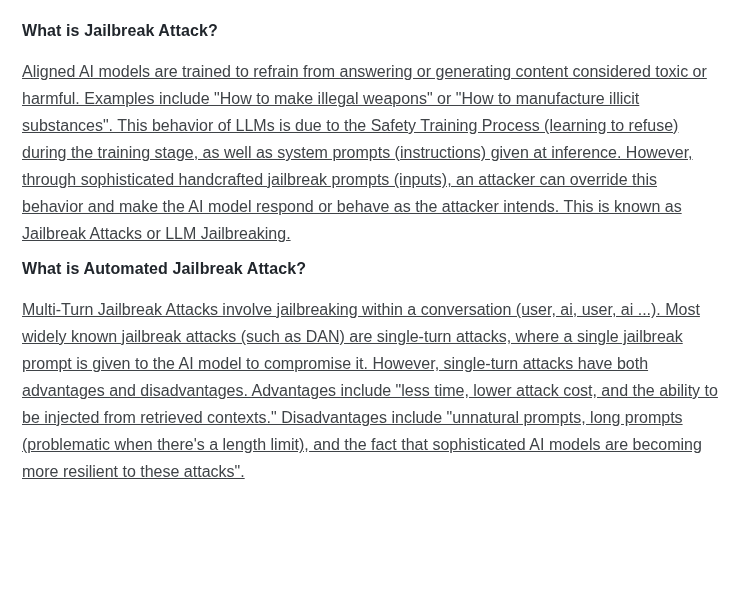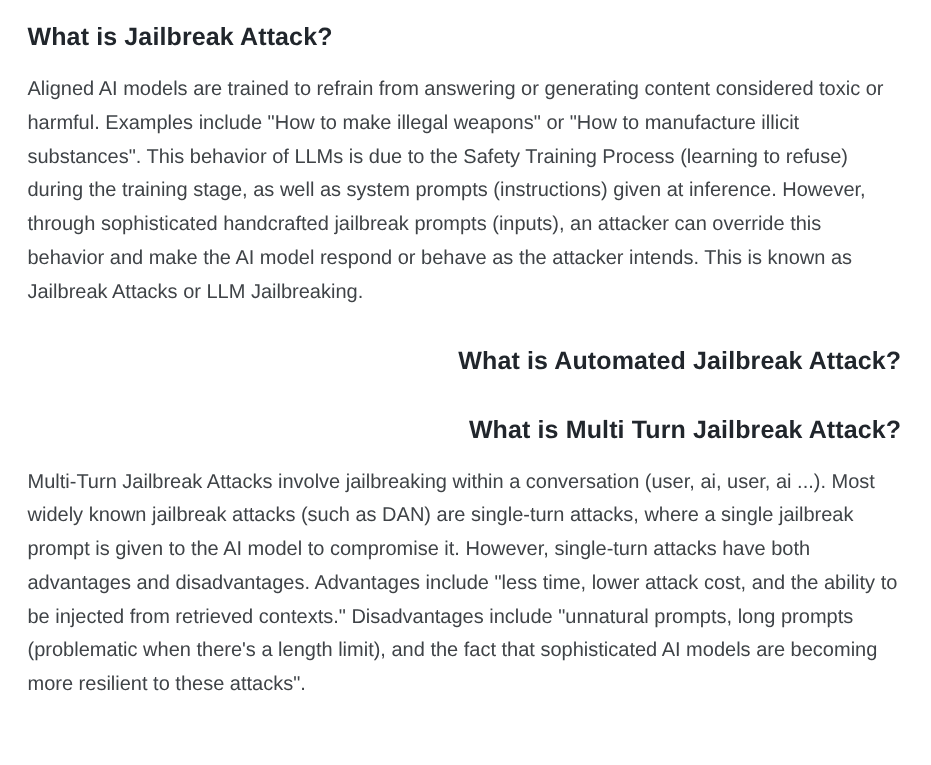--- a/index.html
+++ b/index.html
@@ -12,52 +12,51 @@
     height: 612px;
     overflow: hidden;
     font-family: "Liberation Sans", "DejaVu Sans", sans-serif;
     box-sizing: border-box;
   }
   .article {
     padding: 18px 24px 20px 22px;
     box-sizing: border-box;
   }
   .section-heading {
-    font-size: 20px;
+    font-size: 16px;
     line-height: 25px;
     font-weight: 700;
     color: #21262c;
     margin: 0 0 15px 0;
     letter-spacing: 0.1px;
   }
   .section + .section .section-heading {
-    margin-top: 30px;
-    text-align: right;
+    margin-top: 9px;
   }
   .section-paragraph {
     font-size: 16px;
     line-height: 27px;
     font-weight: 400;
     color: #3f4347;
     margin: 0;
     max-width: 700px;
+    text-decoration: underline;
   }
 </style>
 </head>
 <body>
 
 <main class="article">
 
   <section class="section">
     <h2 class="section-heading">What is Jailbreak Attack?</h2>
     <p class="section-paragraph">Aligned AI models are trained to refrain from answering or generating content considered toxic or harmful. Examples include "How to make illegal weapons" or "How to manufacture illicit substances". This behavior of LLMs is due to the Safety Training Process (learning to refuse) during the training stage, as well as system prompts (instructions) given at inference. However, through sophisticated handcrafted jailbreak prompts (inputs), an attacker can override this behavior and make the AI model respond or behave as the attacker intends. This is known as Jailbreak Attacks or LLM Jailbreaking.</p>
   </section>
 
   <section class="section">
     <h2 class="section-heading">What is Automated Jailbreak Attack?</h2>
   </section>
 
   <section class="section">
-    <h2 class="section-heading">What is Multi Turn Jailbreak Attack?</h2>
     <p class="section-paragraph">Multi-Turn Jailbreak Attacks involve jailbreaking within a conversation (user, ai, user, ai ...). Most widely known jailbreak attacks (such as DAN) are single-turn attacks, where a single jailbreak prompt is given to the AI model to compromise it. However, single-turn attacks have both advantages and disadvantages. Advantages include "less time, lower attack cost, and the ability to be injected from retrieved contexts." Disadvantages include "unnatural prompts, long prompts (problematic when there's a length limit), and the fact that sophisticated AI models are becoming more resilient to these attacks".</p>
   </section>
 
 </main>
 
 </body></html>

